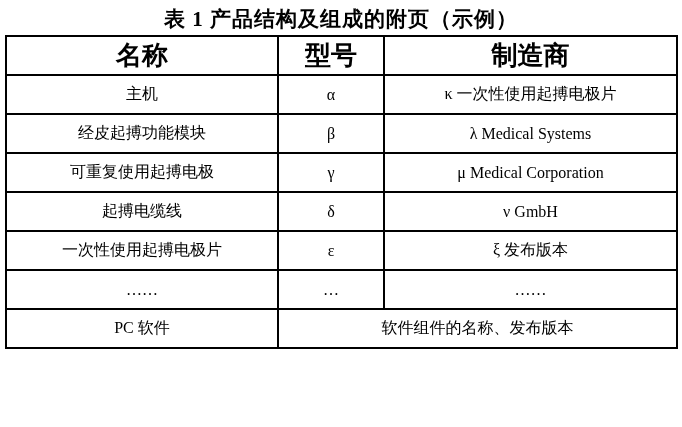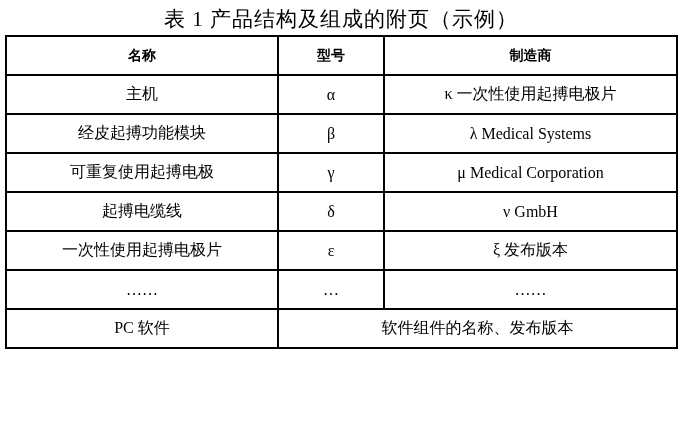--- a/index.html
+++ b/index.html
@@ -21,20 +21,21 @@
     top: 0;
     left: 0;
     width: 682px;
     height: 37px;
     display: flex;
     align-items: center;
     justify-content: center;
     font-size: 21px;
     letter-spacing: 1px;
     font-family: "Liberation Serif", "DejaVu Serif", serif;
+    font-weight: bold;
   }
   table.product-table {
     position: absolute;
     top: 35px;
     left: 5px;
     width: 671px;
     border-collapse: collapse;
     table-layout: fixed;
     background: #ffffff;
   }
@@ -47,21 +48,21 @@
     height: 37px;
     padding: 0 4px;
     text-align: center;
     vertical-align: middle;
     overflow: hidden;
     white-space: nowrap;
   }
   .product-table th {
     font-family: "Liberation Sans", "DejaVu Sans", sans-serif;
     font-weight: bold;
-    font-size: 14px;
+    font-size: 26px;
   }
   .product-table td {
     font-family: "Liberation Serif", "DejaVu Serif", serif;
     font-weight: normal;
     font-size: 16px;
   }
 </style>
 </head>
 <body>
 

